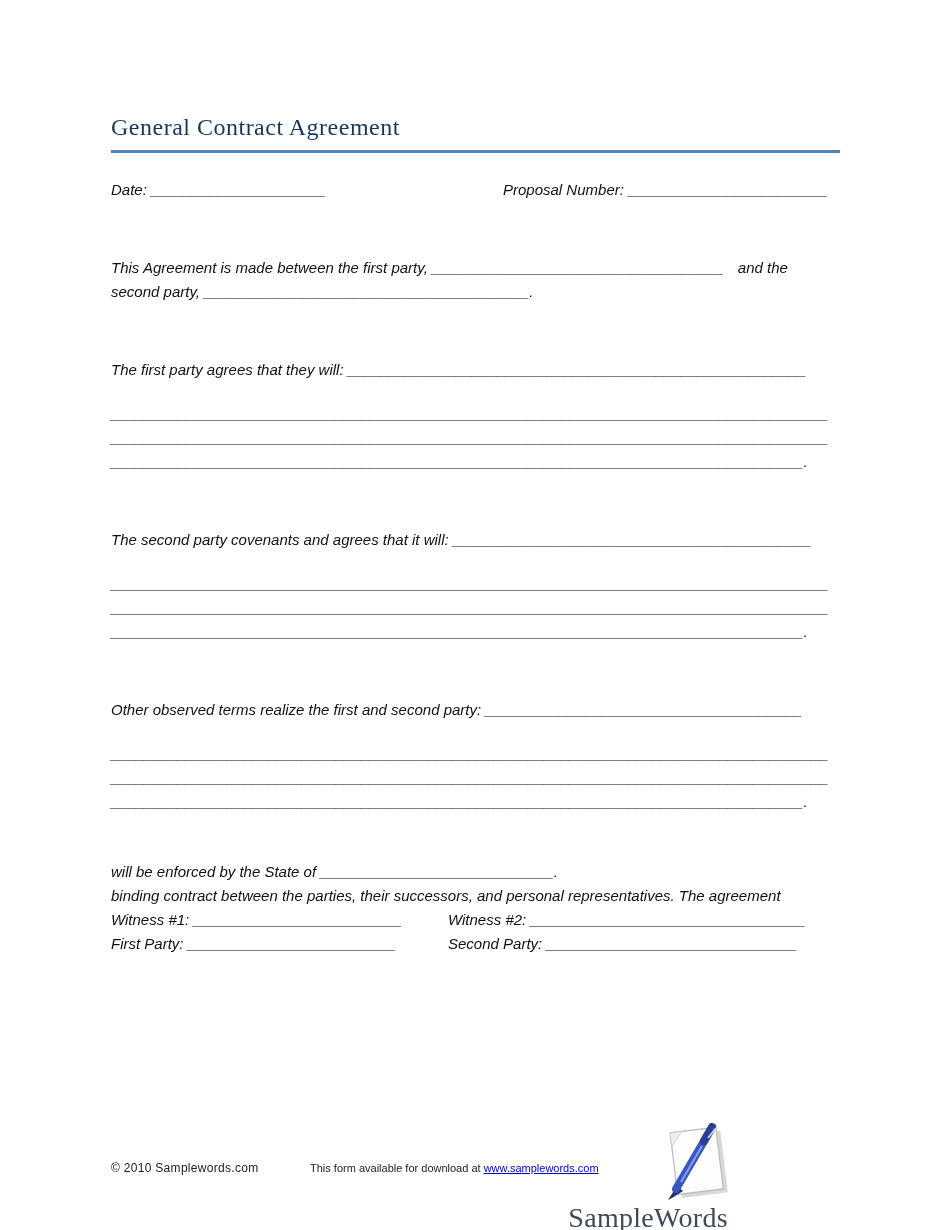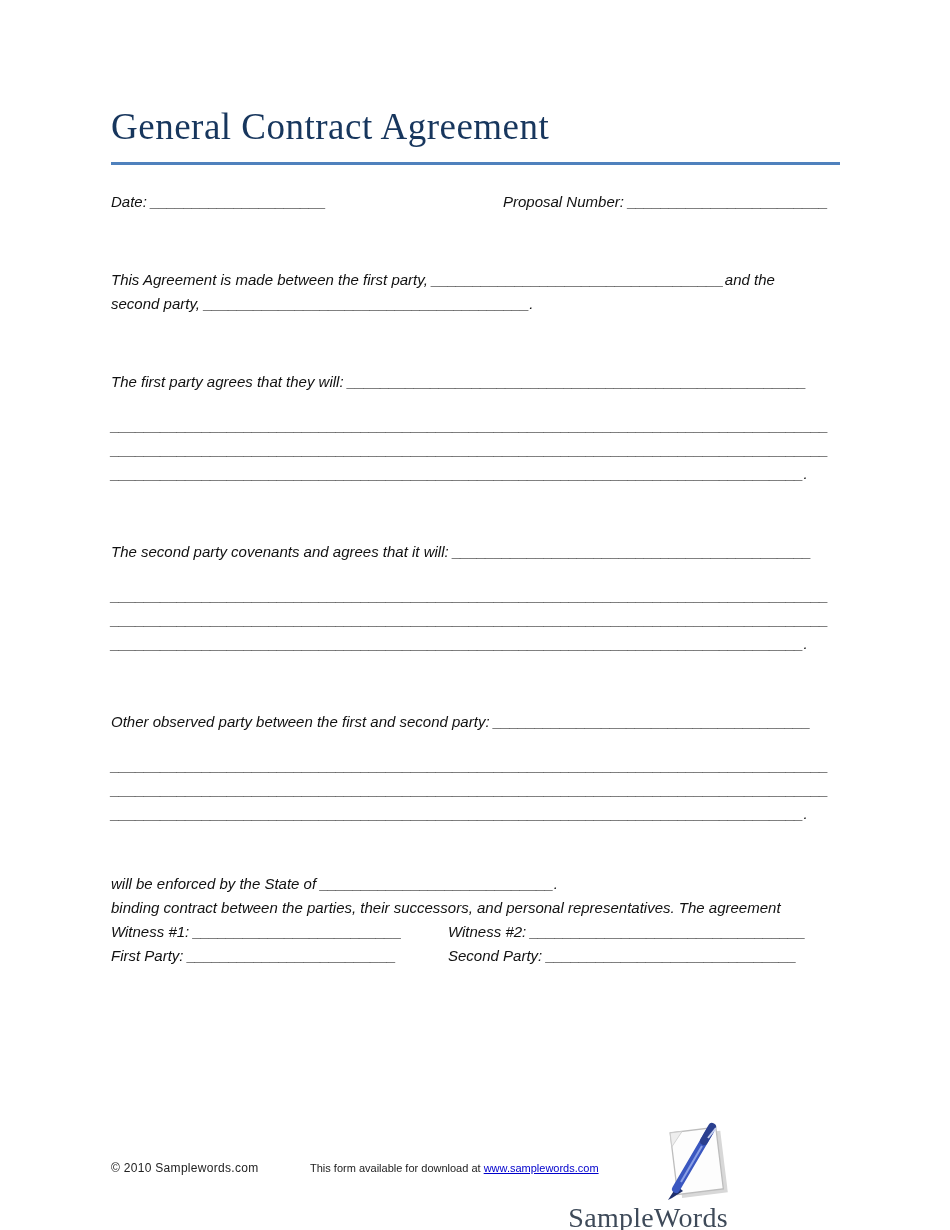--- a/index.html
+++ b/index.html
@@ -12,31 +12,30 @@
     font-size: 15px;
     color: #111111;
     overflow: hidden;
   }
   .content { margin-left: 111px; width: 729px; }
 
   h1.doc-title {
     margin: 104px 0 0 0;
     font-family: "Liberation Serif", serif;
     font-weight: normal;
-    font-size: 37px;
+    font-size: 24px;
     line-height: 46px;
     letter-spacing: 0.5px;
     color: #17365D;
-    padding-bottom: 12px;
     border-bottom: 3px solid #4F81BD;
   }
 
   .line { white-space: nowrap; line-height: 24px; font-style: italic; }
   .blank { margin-left: 4px; letter-spacing: 0; }
-  .after { margin-left: 1px; }
+  .after { margin-left: 14px; }
   .period { margin-left: 0; }
 
   .date-row { display: flex; margin-top: 25px; }
   .date-col { width: 392px; }
 
   .intro { margin-top: 54px; }
   .lead { margin-top: 54px; }
   .fill-lines { margin-top: 20px; }
   .closing { margin-top: 46px; }
 
@@ -104,21 +103,21 @@
     <div class="lead line">
       <span>The second party covenants and agrees that it will:</span><span class="blank">___________________________________________</span>
     </div>
     <div class="fill-lines">
       <div class="line blank-line">______________________________________________________________________________________</div>
       <div class="line blank-line">______________________________________________________________________________________</div>
       <div class="line"><span>___________________________________________________________________________________</span><span class="period">.</span></div>
     </div>
 
     <div class="lead line">
-      <span>Other observed party between the first and second party:</span><span class="blank">______________________________________</span>
+      <span>Other observed terms realize the first and second party:</span><span class="blank">______________________________________</span>
     </div>
     <div class="fill-lines">
       <div class="line blank-line">______________________________________________________________________________________</div>
       <div class="line blank-line">______________________________________________________________________________________</div>
       <div class="line"><span>___________________________________________________________________________________</span><span class="period">.</span></div>
     </div>
 
     <div class="closing">
       <div class="line">
         <span>will be enforced by the State of</span><span class="blank">____________________________</span><span class="period">.</span>

